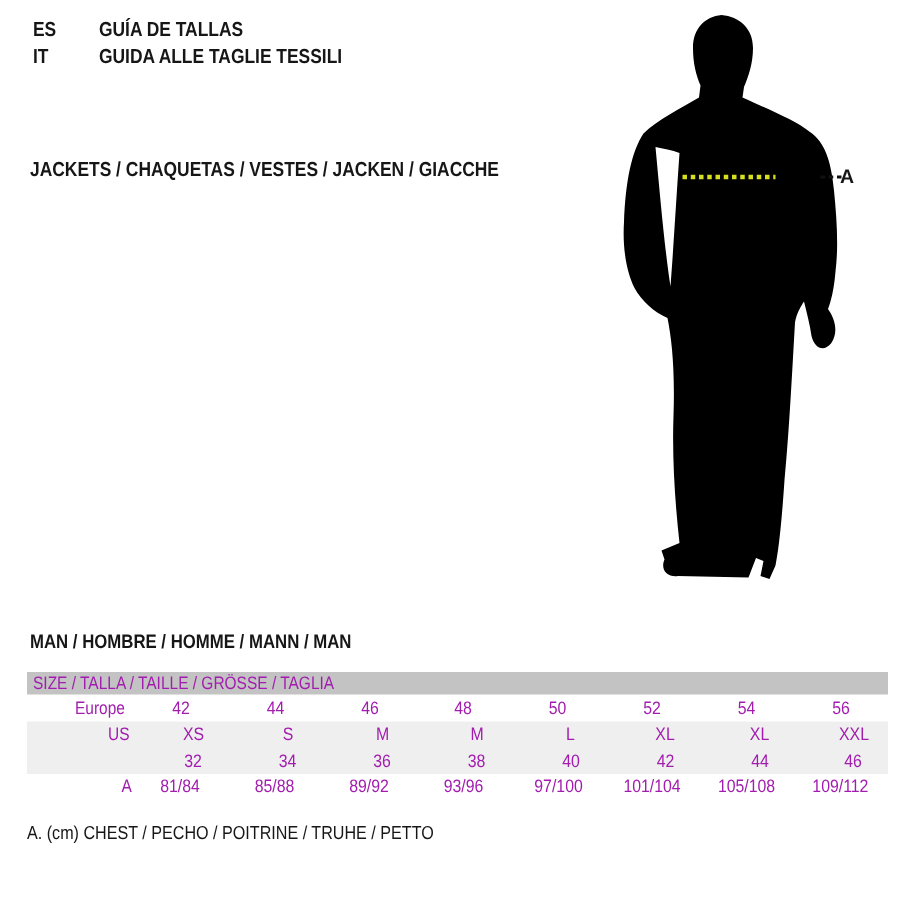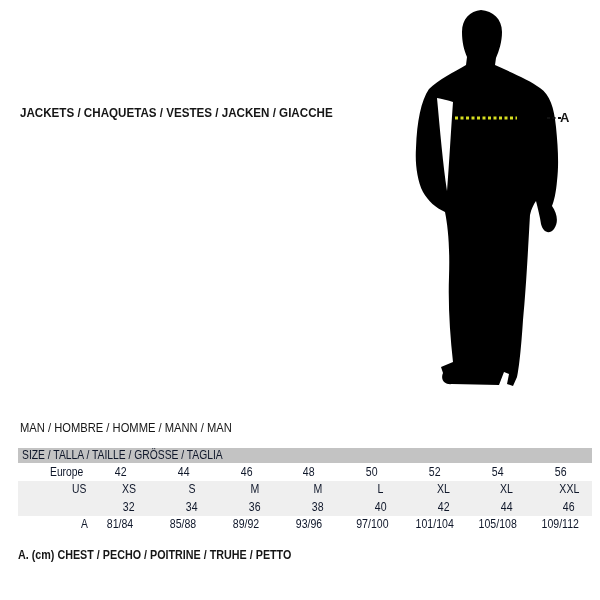--- a/index.html
+++ b/index.html
@@ -20,37 +20,45 @@
   .lang-code{width:44px;}
 
   
   .cats{left:20px;top:104px;font-weight:bold;font-size:13.5px;line-height:18px;}
 
   
   .figure-box{left:400px;top:5px;width:175px;height:390px;}
   .measure-a{left:560px;top:110px;font-size:13px;font-weight:600;}
 
   
-  .man-title{left:20px;top:420px;font-weight:normal;font-size:13px;}
+  .man-title{left:20px;top:420px;font-weight:bold;font-size:13px;}
 
   
-  .size-table{left:18px;top:448px;width:574px;font-size:12px;color:#0f172a;}
+  .size-table{left:18px;top:448px;width:574px;font-size:12px;color:#a21caf;}
   .thead{background:var(--header-bg,#c3c3c3);height:15px;line-height:15px;padding-left:4px;font-size:12px;}
   .trow{display:flex;height:17.5px;align-items:center;}
   .stripe{background:var(--stripe-bg,#efefef);gap:17px;}
   .tlabel{width:67px;padding-left:4px;text-align:right;}
   .tcell{flex:1;text-align:center;}
 
   
-  .footnote{left:18px;top:548px;font-weight:bold;font-size:12.5px;}
+  .footnote{left:18px;top:548px;font-weight:normal;font-size:12.5px;}
 </style>
 </head>
 <body>
 
 <div class="abs langs">
+  <div class="lang-row">
+    <span class="lang-code cond">ES</span>
+    <span class="cond">GUÍA DE TALLAS</span>
+  </div>
+  <div class="lang-row">
+    <span class="lang-code cond">IT</span>
+    <span class="cond">GUIDA ALLE TAGLIE TESSILI</span>
+  </div>
 </div>
 
 <div class="abs cats">
   <div><span class="cond">JACKETS / CHAQUETAS / VESTES / JACKEN / GIACCHE</span></div>
 </div>
 
 <div class="abs figure-box">
   <svg width="175" height="390" viewBox="0 0 175 390">
     <path fill="#000000" fill-rule="evenodd" d="M81,5
          C93,6 102,14 102,27

